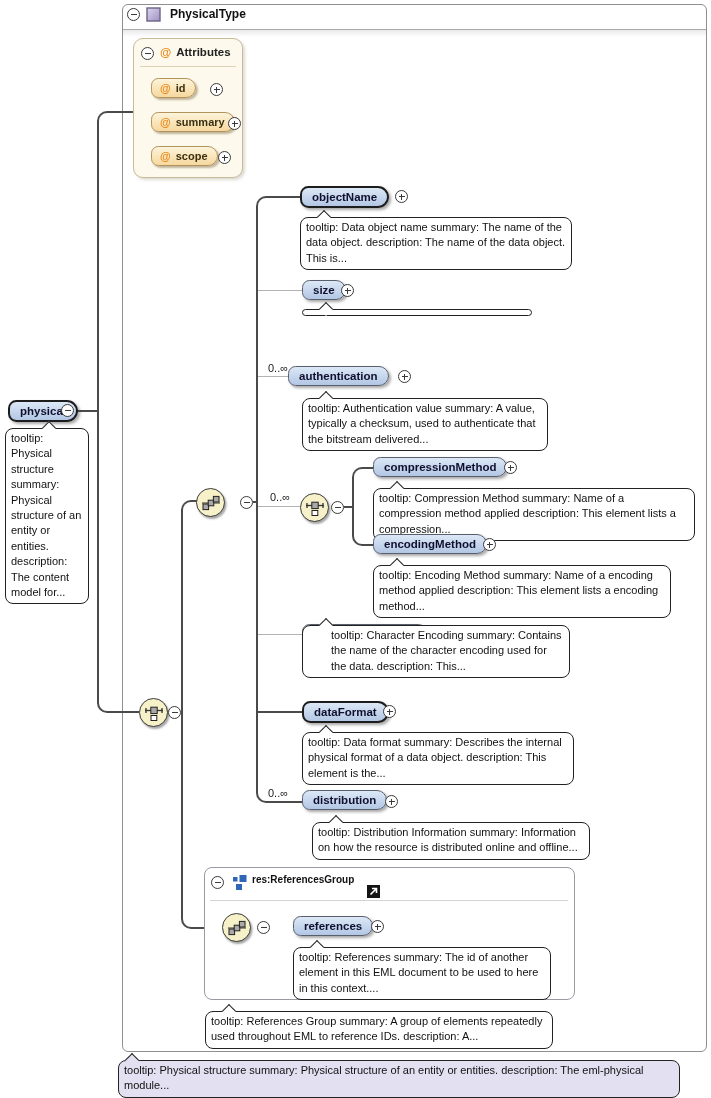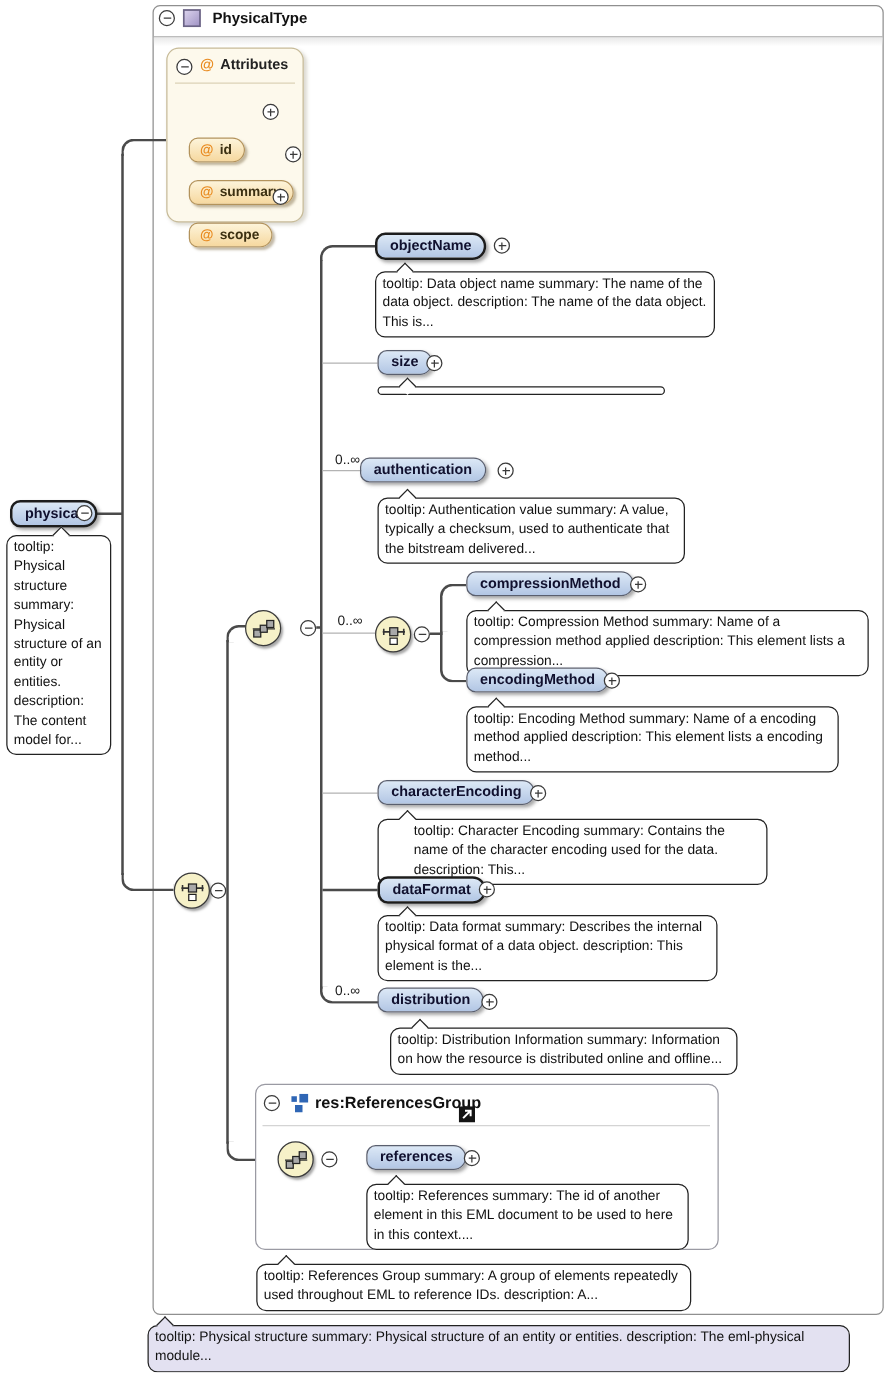--- a/index.html
+++ b/index.html
@@ -13,21 +13,21 @@
   .boxtitle{font-size:12px;font-weight:bold;color:#111;white-space:nowrap;}
   
   .attrbox{background:#fdf9ec;border:1.5px solid #c7bb99;border-radius:10px;
            box-shadow:2px 2px 3px rgba(120,110,80,.25);}
   .attr-sep{background:#dcd2b6;}
   .at{color:#e8891d;font-weight:bold;margin-right:5px;}
   .attrhead{font-size:11.5px;font-weight:bold;color:#222;white-space:nowrap;}
   .attr-pill{background:linear-gradient(#fdf4da,#f6d89f);border:1px solid #b3935c;
              border-radius:8px 11px 11px 8px;padding:3px 9px 3px 8px;font-size:11px;
              font-weight:bold;color:#3c3012;white-space:nowrap;
-             box-shadow:2px 2px 2px rgba(120,100,60,.45);margin-top:32px;}
+             box-shadow:2px 2px 2px rgba(120,100,60,.45);}
   
   .elem{background:linear-gradient(#dce8f6,#b2c6e4);border:1px solid #5a5f6e;
         border-radius:9px 12px 12px 9px;padding:3px 10px;font-size:11.5px;font-weight:bold;
         color:#10102e;white-space:nowrap;box-shadow:2px 2px 3px rgba(60,60,60,.45);}
   .elem.req{border:2px solid #1d1d1d;}
   
   .pm{width:13px;height:13px;border:1px solid #3a3a3a;border-radius:50%;background:#fff;}
   .pm::before{content:"";position:absolute;left:2.5px;right:2.5px;top:50%;margin-top:-.5px;height:1px;background:#3a3a3a;}
   .pm.plus::after{content:"";position:absolute;top:2.5px;bottom:2.5px;left:50%;margin-left:-.5px;width:1px;background:#3a3a3a;}
   
@@ -158,39 +158,39 @@
   <div class="abs elem" style="left:373px;top:457px;"><span>compressionMethod</span></div>
   <div class="abs pm plus" style="left:504px;top:461px;"></div>
   <div class="abs tt" style="left:373px;top:488px;width:322px;"><span class="tip" style="left:18px"></span><span>tooltip: Compression Method summary: Name of a compression method applied description: This element lists a compression...</span></div>
 
   <div class="abs elem" style="left:373px;top:534px;"><span>encodingMethod</span></div>
   <div class="abs pm plus" style="left:483px;top:538px;"></div>
   <div class="abs tt" style="left:373px;top:565px;width:298px;"><span class="tip" style="left:18px"></span><span>tooltip: Encoding Method summary: Name of a encoding method applied description: This element lists a encoding method...</span></div>
 
   <div class="abs elem" style="left:302px;top:624px;"><span>characterEncoding</span></div>
   <div class="abs pm plus" style="left:424px;top:628px;"></div>
-  <div class="abs tt" style="left:302px;top:655px;width:312px;padding-left:28px;"><span class="tip" style="left:18px"></span><span>tooltip: Character Encoding summary: Contains the name of the character encoding used for the data. description: This...</span></div>
+  <div class="abs tt" style="left:302px;top:625px;width:268px;padding-left:28px;"><span class="tip" style="left:18px"></span><span>tooltip: Character Encoding summary: Contains the name of the character encoding used for the data. description: This...</span></div>
 
   <div class="abs elem req" style="left:302px;top:701px;"><span>dataFormat</span></div>
   <div class="abs pm plus" style="left:383px;top:705px;"></div>
   <div class="abs tt" style="left:302px;top:732px;width:272px;"><span class="tip" style="left:18px"></span><span>tooltip: Data format summary: Describes the internal physical format of a data object. description: This element is the...</span></div>
 
   <span class="abs occurs" style="left:268px;top:787px;">0..∞</span>
   <div class="abs elem" style="left:302px;top:790px;"><span>distribution</span></div>
   <div class="abs pm plus" style="left:385px;top:795px;"></div>
   <div class="abs tt" style="left:302px;top:822px;width:278px;margin-left:10px;"><span class="tip" style="left:18px"></span><span>tooltip: Distribution Information summary: Information on how the resource is distributed online and offline...</span></div>
 
   <div class="abs refbox" style="left:204px;top:867px;width:371px;height:133px;"></div>
   <div class="abs pm" style="left:211px;top:876px;"></div>
   <svg class="abs" style="left:233px;top:875px;" width="15" height="15">
     <rect x="0" y="2" width="4.5" height="4.5" fill="#2f66b5"></rect>
     <rect x="6.5" y="0" width="7" height="7" fill="#2f66b5"></rect>
     <rect x="3" y="9" width="6" height="6" fill="#2f66b5"></rect>
   </svg>
-  <span class="abs boxtitle" style="left:252px;top:874px;font-size:13px;">res:ReferencesGroup</span>
+  <span class="abs boxtitle" style="left:252px;top:874px;font-size:10px;">res:ReferencesGroup</span>
   <svg class="abs" style="left:367px;top:885px;" width="13" height="13">
     <rect x="0" y="0" width="13" height="13" fill="#141414"></rect>
     <path d="M3.5 9.5 L9 4 M5 3.5 H9.5 V8" stroke="#fff" stroke-width="1.6" fill="none"></path>
   </svg>
   <div class="abs ref-sep" style="left:210px;top:900px;width:358px;height:1px;"></div>
 
   <div class="abs circ" style="left:222px;top:913px;">
     <svg width="18" height="16" viewBox="0 0 18 16">
       <line x1="1" y1="13" x2="17" y2="3" stroke="#333" stroke-width="1.2"></line>
       <line x1="0" y1="8" x2="18" y2="8" stroke="#333" stroke-width="1"></line>

